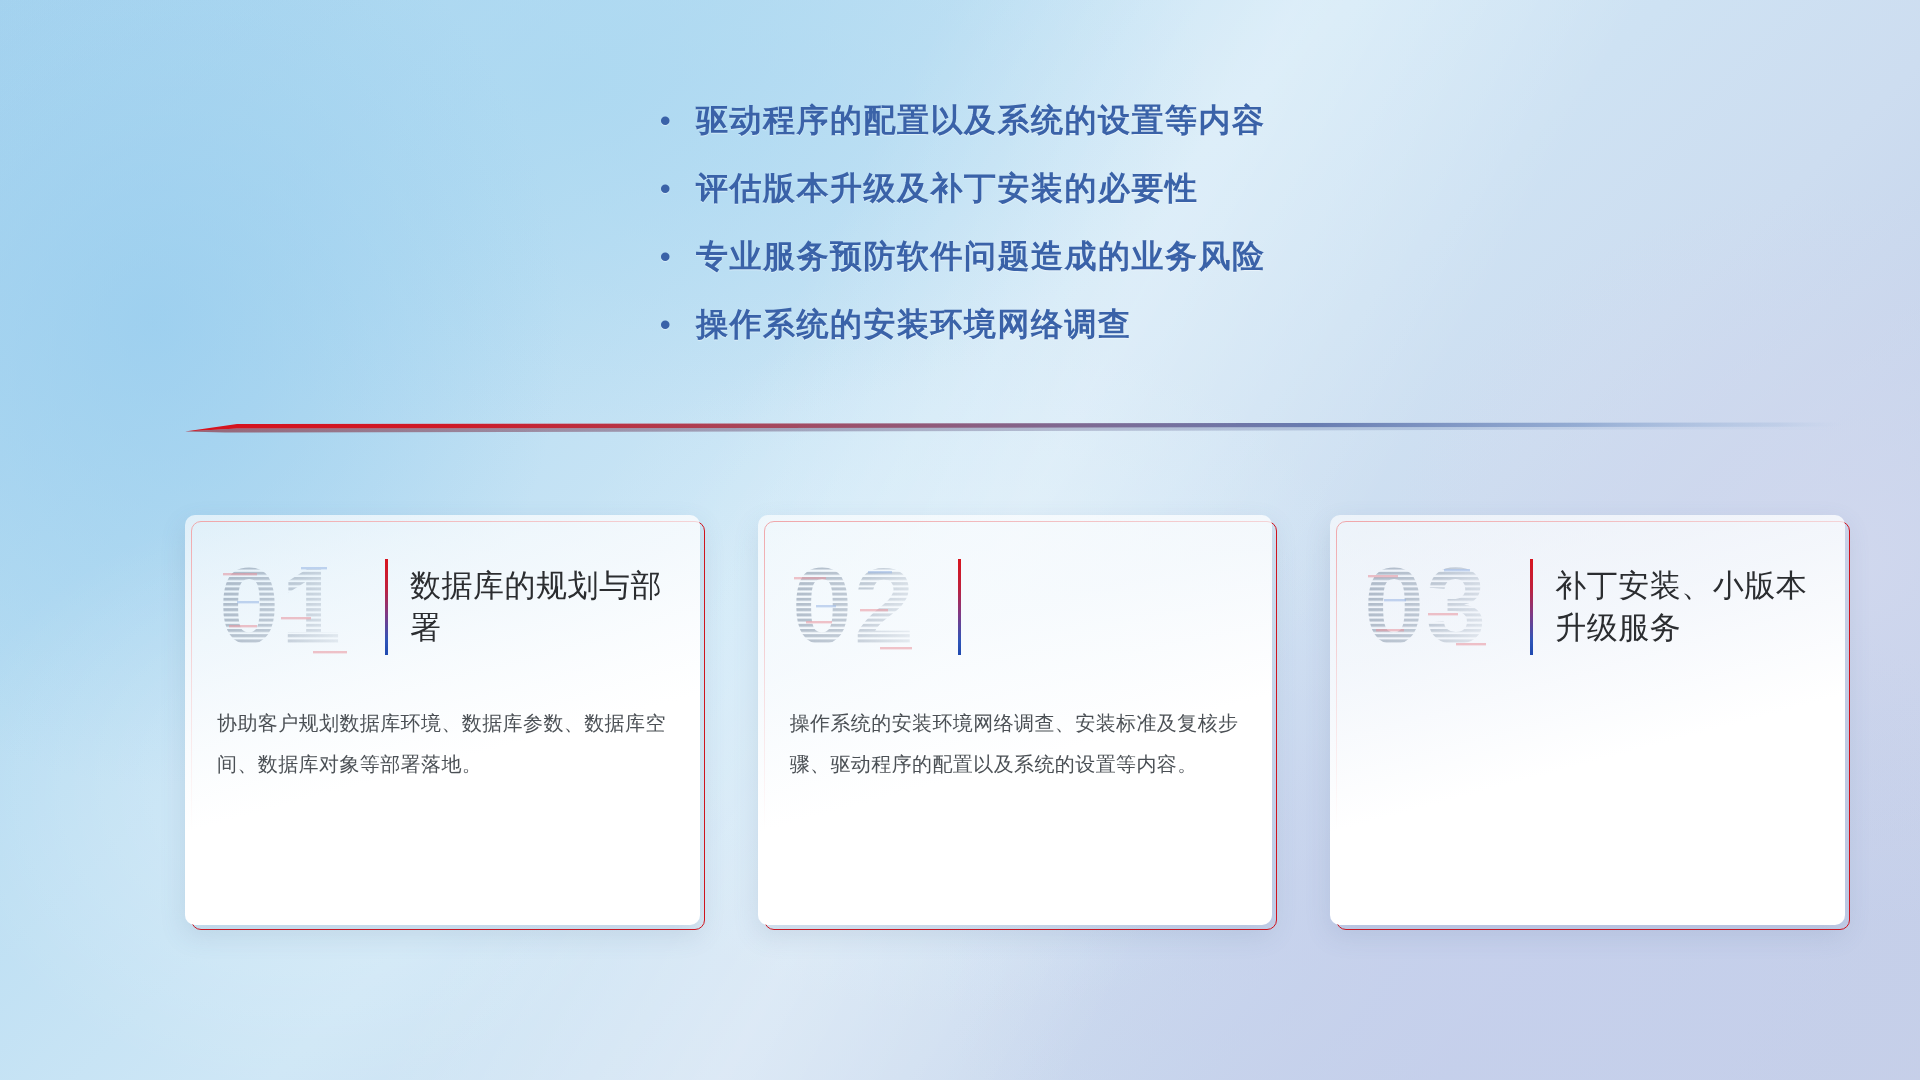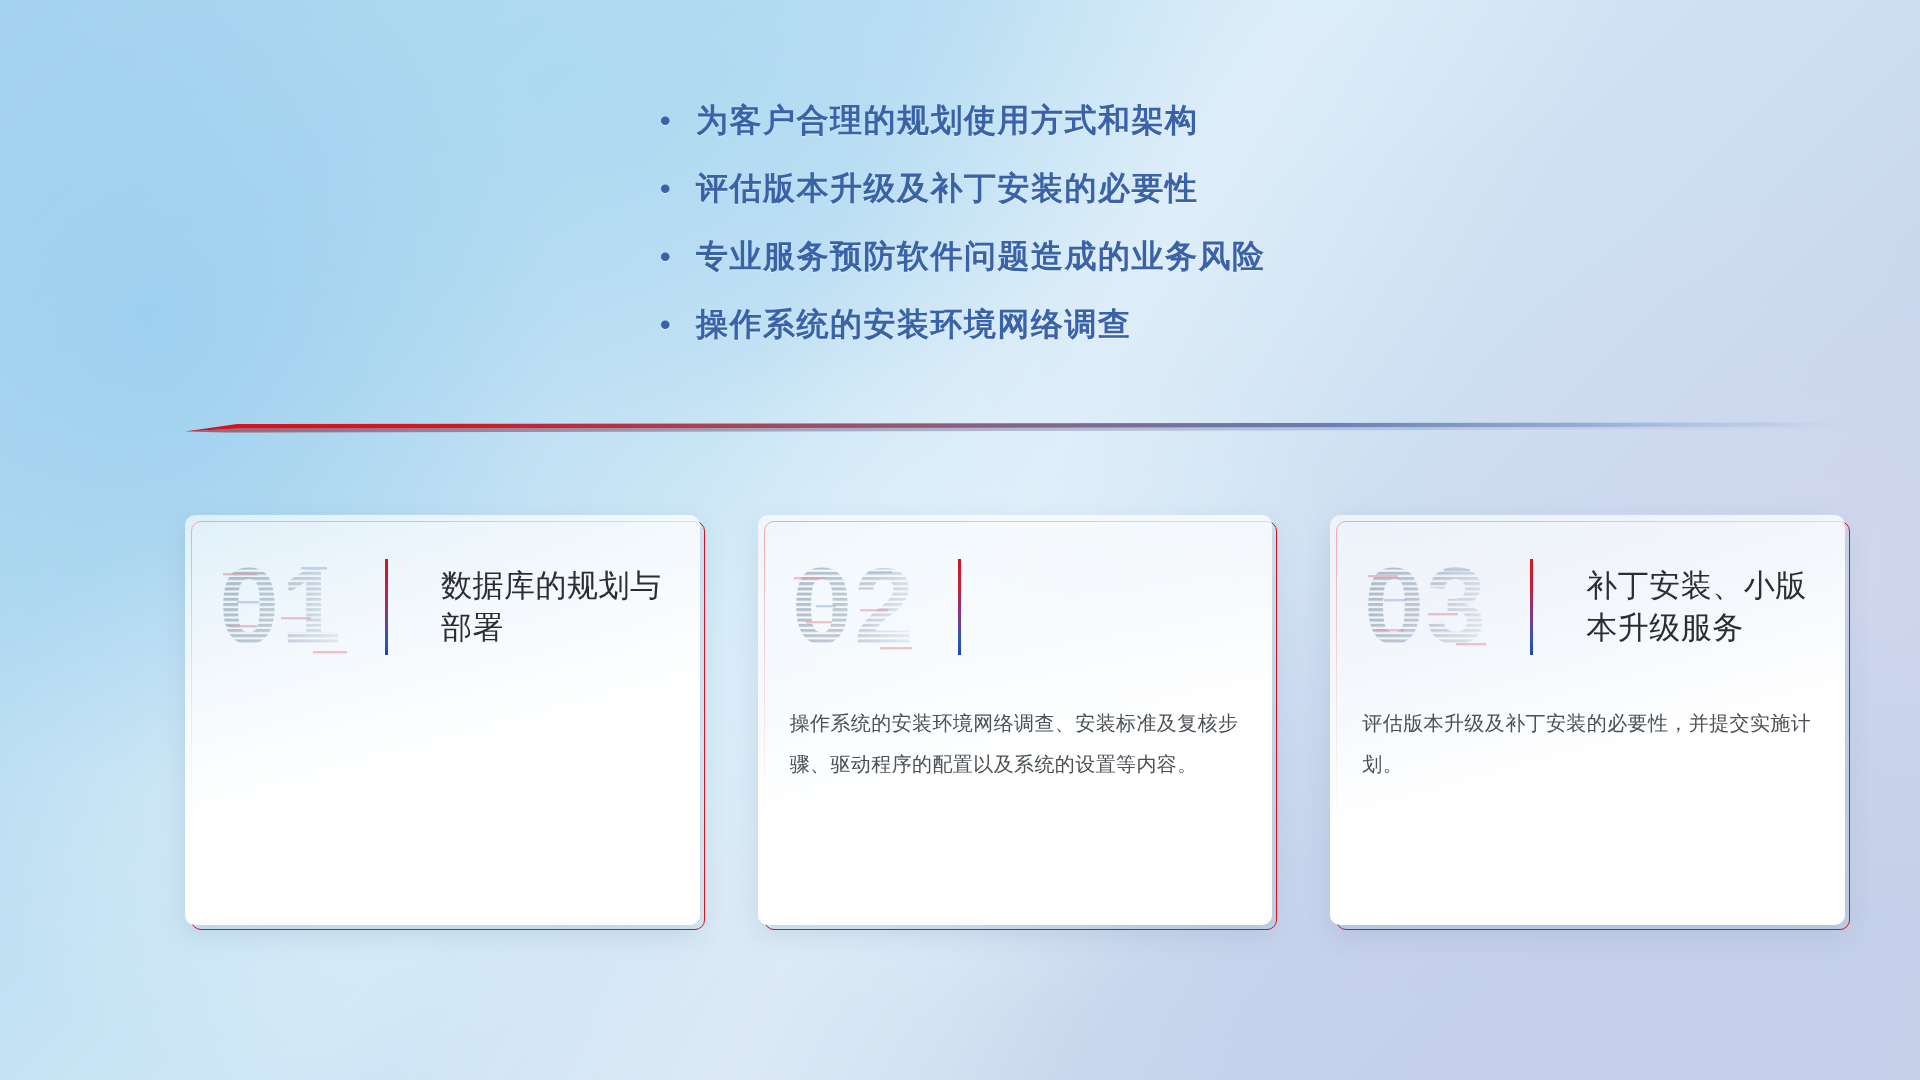--- a/index.html
+++ b/index.html
@@ -123,21 +123,20 @@
     margin:0 22px 0 18px;
     background:linear-gradient(180deg, #d8151f 0%, #c0203c 30%, #7e3a86 58%, #2f55b8 85%, #1f49b0 100%);
   }
   .card-title {
     flex:1 1 auto;
     font-size:31px;
     font-weight:400;
     color:#2b2d30;
     line-height:1.36;
     letter-spacing:0.5px;
-    margin-left:31px;
   }
 
   
   .card-body {
     margin-top:30px;
     font-size:20px;
     font-weight:400;
     color:#4b5055;
     line-height:2.05;
     letter-spacing:0.4px;
@@ -146,21 +145,21 @@
 </head>
 <body>
 
 <div id="slide">
   <div id="bg-sheen"></div>
 
   <div id="bullets">
 
     <div class="bullet-row">
       <span class="bullet-dot">•</span>
-      <span class="bullet-text">为客户合理的规划使用方式和架构</span>
+      <span class="bullet-text">驱动程序的配置以及系统的设置等内容</span>
     </div>
 
     <div class="bullet-row">
       <span class="bullet-dot">•</span>
       <span class="bullet-text">评估版本升级及补丁安装的必要性</span>
     </div>
 
     <div class="bullet-row">
       <span class="bullet-dot">•</span>
       <span class="bullet-text">专业服务预防软件问题造成的业务风险</span>
@@ -230,20 +229,21 @@
                   <rect x="64" y="66" width="30" height="2.4" fill="#e0414f"></rect>
                   <rect x="96" y="100" width="34" height="2.4" fill="#e0414f"></rect>
                   <rect x="84" y="16" width="26" height="2.4" fill="#4f7fd0"></rect>
                   <rect x="20" y="50" width="22" height="2.4" fill="#4f7fd0"></rect>
                 </g>
               </svg>
             </div>
             <div class="card-vline"></div>
             <div class="card-title">数据库的规划与部署</div>
           </div>
+          <div class="card-body">协助客户规划数据库环境、数据库参数、数据库空间、数据库对象等部署落地。</div>
         </div>
       </div>
     </div>
 
     <div class="card">
       <div class="card-accent"></div>
       <div class="card-panel">
         <div class="card-inner">
           <div class="card-head">
             <div class="card-num">
@@ -310,19 +310,18 @@
                   <rect x="66" y="62" width="30" height="2.4" fill="#e0414f"></rect>
                   <rect x="94" y="92" width="30" height="2.4" fill="#e0414f"></rect>
                   <rect x="82" y="18" width="26" height="2.4" fill="#4f7fd0"></rect>
                   <rect x="22" y="48" width="22" height="2.4" fill="#4f7fd0"></rect>
                 </g>
               </svg>
             </div>
             <div class="card-vline"></div>
             <div class="card-title">补丁安装、小版本升级服务</div>
           </div>
-          <div class="card-body">评估版本升级及补丁安装的必要性，并提交实施计划。</div>
         </div>
       </div>
     </div>
 
   </div>
 </div>
 
 </body></html>

